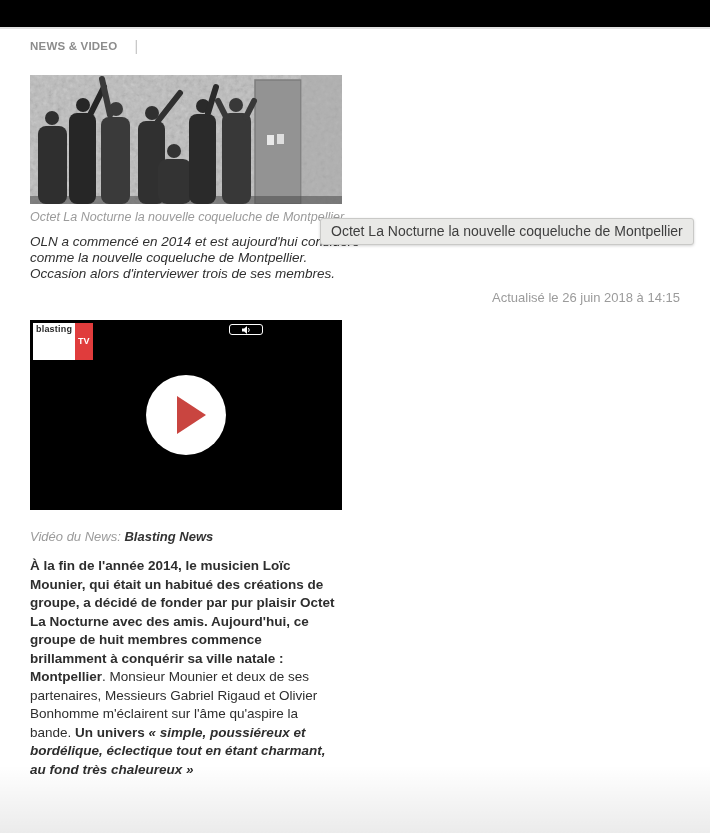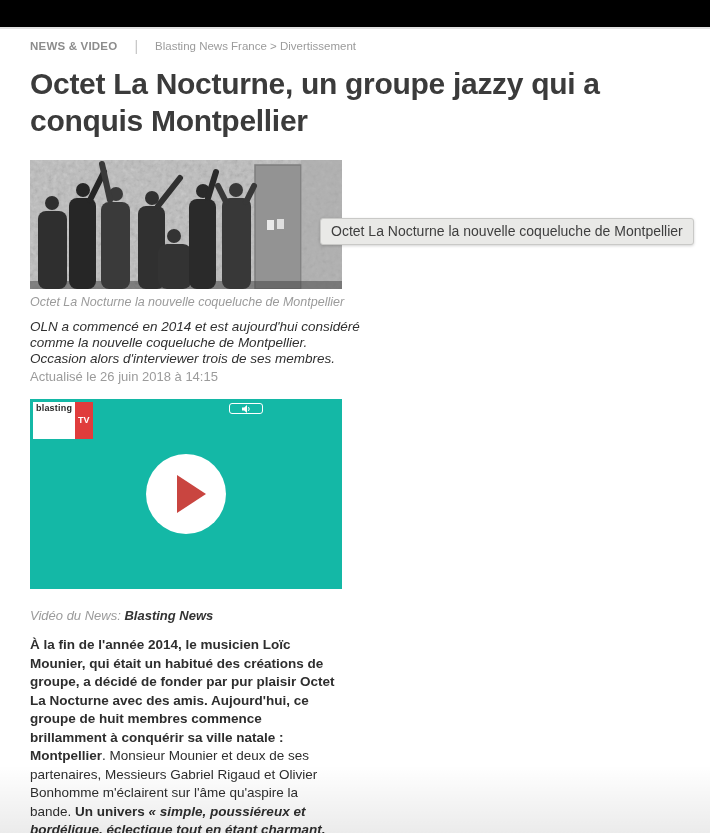--- a/index.html
+++ b/index.html
@@ -78,28 +78,28 @@
     margin: 10px 0 0 0;
     font-size: 13.5px;
     line-height: 16px;
     font-style: italic;
     color: #303030;
     max-width: 332px;
   }
 
   .byline { margin-top: 8px; font-size: 13px; color: #9b9b9b; }
   .byline a { color: #3f5e96; text-decoration: none; }
-  .updated { margin-top: 2px; font-size: 13px; color: #9b9b9b; }
+  .updated { margin-top: 8px; font-size: 13px; color: #9b9b9b; text-align: right; }
 
   
   .video-player {
     position: relative;
     margin-top: 15px;
     width: 312px; height: 190px;
-    background: #14b8a6;
+    background: #000000;
     cursor: pointer;
   }
   .vlogo {
     position: absolute; top: 3px; left: 3px;
     display: flex; align-items: stretch;
     font-size: 9px; line-height: 9px;
   }
   .vlogo-text {
     background: #ffffff; color: #2a2a2a;
     padding: 2px 3px; font-weight: 600; letter-spacing: .2px;
@@ -164,24 +164,22 @@
 </head>
 <body>
 
 <div class="topbar"></div>
 
 <div class="content">
 
   <div class="breadcrumb">
     <span class="bc-section">NEWS &amp; VIDEO</span>
     <span class="bc-divider">|</span>
-    <span class="bc-path">Blasting News France &gt; Divertissement</span>
-  </div>
-
-  <h1 class="headline">Octet La Nocturne, un groupe jazzy qui a conquis Montpellier</h1>
+  </div>
+
 
   <figure>
     <div class="photo-wrap">
       
       <svg width="312" height="129" viewBox="0 0 312 129">
         <defs>
           <filter id="wallTex" x="0" y="0" width="100%" height="100%">
             <feTurbulence type="fractalNoise" baseFrequency="0.22" numOctaves="3" seed="7"></feTurbulence>
             <feColorMatrix type="saturate" values="0"></feColorMatrix>
           </filter>

